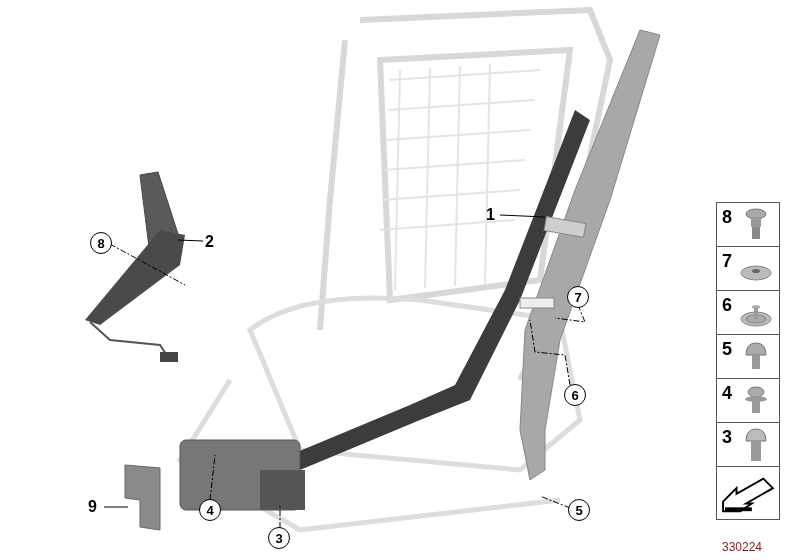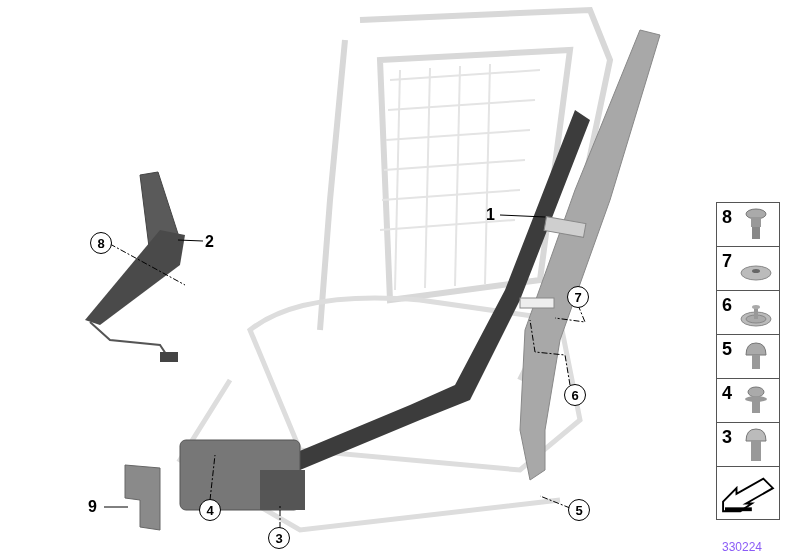--- a/index.html
+++ b/index.html
@@ -6,21 +6,21 @@
   body{width:800px;height:560px;position:relative;overflow:hidden;font-family:"Liberation Sans",sans-serif;}
   .diagram{position:absolute;left:0;top:0;width:800px;height:560px;}
   .callout{position:absolute;font-weight:bold;font-size:16px;color:#000;}
   .circle-callout{position:absolute;width:22px;height:22px;border:1.5px solid #000;border-radius:50%;background:#fff;
     display:flex;align-items:center;justify-content:center;font-weight:bold;font-size:13px;color:#000;box-sizing:border-box;}
   .legend{position:absolute;left:716px;top:202px;width:62px;border:1px solid #555;background:#fff;}
   .legend-cell{height:44px;border-bottom:1px solid #555;position:relative;box-sizing:border-box;}
   .legend-cell:last-child{border-bottom:none;height:52px;}
   .legend-num{position:absolute;left:5px;top:4px;font-weight:bold;font-size:18px;color:#000;}
   .legend-icon{position:absolute;right:6px;top:4px;width:34px;height:36px;}
-  .diagram-id{position:absolute;left:722px;top:540px;font-size:12px;color:#8b5cf6;}
+  .diagram-id{position:absolute;left:722px;top:540px;font-size:12px;color:#7f1d1d;}
 </style>
 </head>
 <body>
 
 <div class="diagram">
   <svg width="800" height="560" viewBox="0 0 800 560">
 
     <g fill="none" stroke="#d8d8d8" stroke-width="6">
       <path d="M360,20 L590,10 L610,60 L560,300 L520,380"></path>
       <path d="M345,40 L330,200 L320,330"></path>

